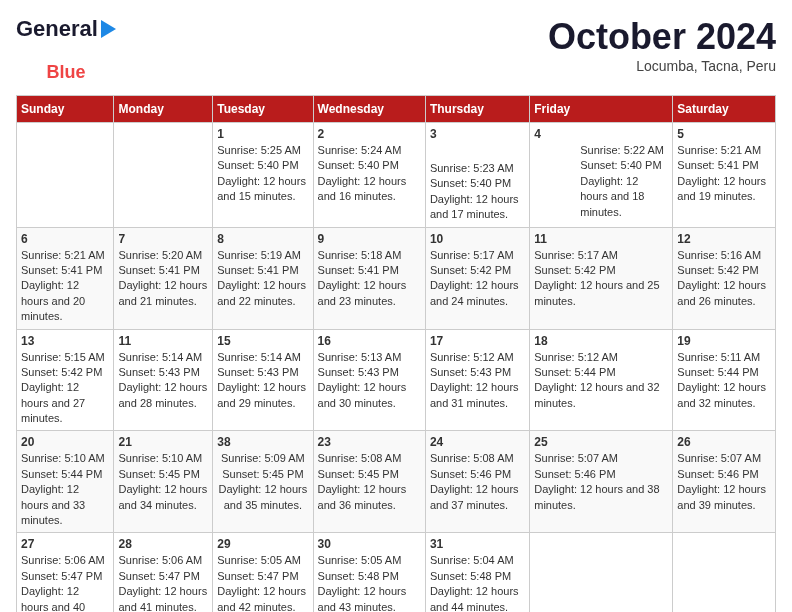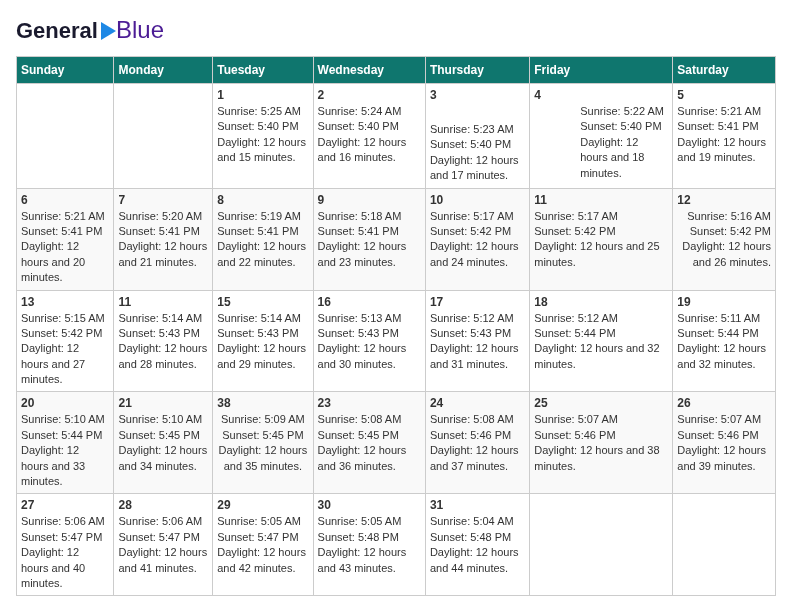--- a/index.html
+++ b/index.html
@@ -11,22 +11,23 @@
       padding: 16px;
     }
     .header {
       display: flex;
       justify-content: space-between;
       align-items: flex-start;
       margin-bottom: 12px;
     }
     .logo {
       display: flex;
-      flex-direction: row;
-      align-items: flex-end;
+      flex-direction: column;
+      align-items: center;
+      gap: 20px;
     }
     .logo-line {
       display: flex;
       align-items: center;
     }
     .title-block {
       text-align: right;
     }
     .month-title {
       font-size: 36px;
@@ -36,21 +37,21 @@
     .subtitle {
       font-size: 14px;
       color: #444;
     }
     table {
       width: 100%;
       border-collapse: collapse;
       font-size: 11px;
     }
     thead tr th {
-      background: #0f766e;
+      background: #b91c1c;
       color: #fff;
       padding: 6px 4px;
       text-align: left;
       font-size: 12px;
       font-weight: bold;
       border: 1px solid #ccc;
     }
     tbody tr td {
       border: 1px solid #ccc;
       vertical-align: top;
@@ -77,22 +78,26 @@
 </head>
 <body>
 
 <div class="header">
   <div class="logo">
     <div class="logo-line">
       <span style="font-size:22px;font-weight:bold;color:#1a1a2e;">General</span>
       <span style="display:inline-block;width:0;height:0;border-top:9px solid transparent;border-bottom:9px solid transparent;border-left:15px solid #1e88e5;margin-left:3px;vertical-align:middle;"></span>
     </div>
     <div>
-      <span style="font-size:24px;font-weight:normal;color:#4c1d95;">Blue</span>
+      <span style="font-size:18px;font-weight:bold;color:#ef4444;">Blue</span>
     </div>
+  </div>
+  <div class="title-block">
+    <div class="month-title">October 2024</div>
+    <div class="subtitle">Locumba, Tacna, Peru</div>
   </div>
 </div>
 
 <table>
   <thead>
     <tr id="weekday-header">
         <th>Sunday</th>
         <th>Monday</th>
         <th>Tuesday</th>
         <th>Wednesday</th>
@@ -168,21 +173,21 @@
 Daylight: 12 hours and 24 minutes.</div>
         </td>
         <td>
           <span class="day-num">11</span>
           <div class="day-detail" style="white-space: pre-line;">Sunrise: 5:17 AM
 Sunset: 5:42 PM
 Daylight: 12 hours and 25 minutes.</div>
         </td>
         <td>
           <span class="day-num">12</span>
-          <div class="day-detail" style="white-space: pre-line; text-align: right;">Sunrise: 5:16 AM
+          <div class="day-detail" style="white-space: pre-line;">Sunrise: 5:16 AM
 Sunset: 5:42 PM
 Daylight: 12 hours and 26 minutes.</div>
         </td>
       </tr>
       <tr>
         <td>
           <span class="day-num">13</span>
           <div class="day-detail" style="white-space: pre-line;">Sunrise: 5:15 AM
 Sunset: 5:42 PM
 Daylight: 12 hours and 27 minutes.</div>

